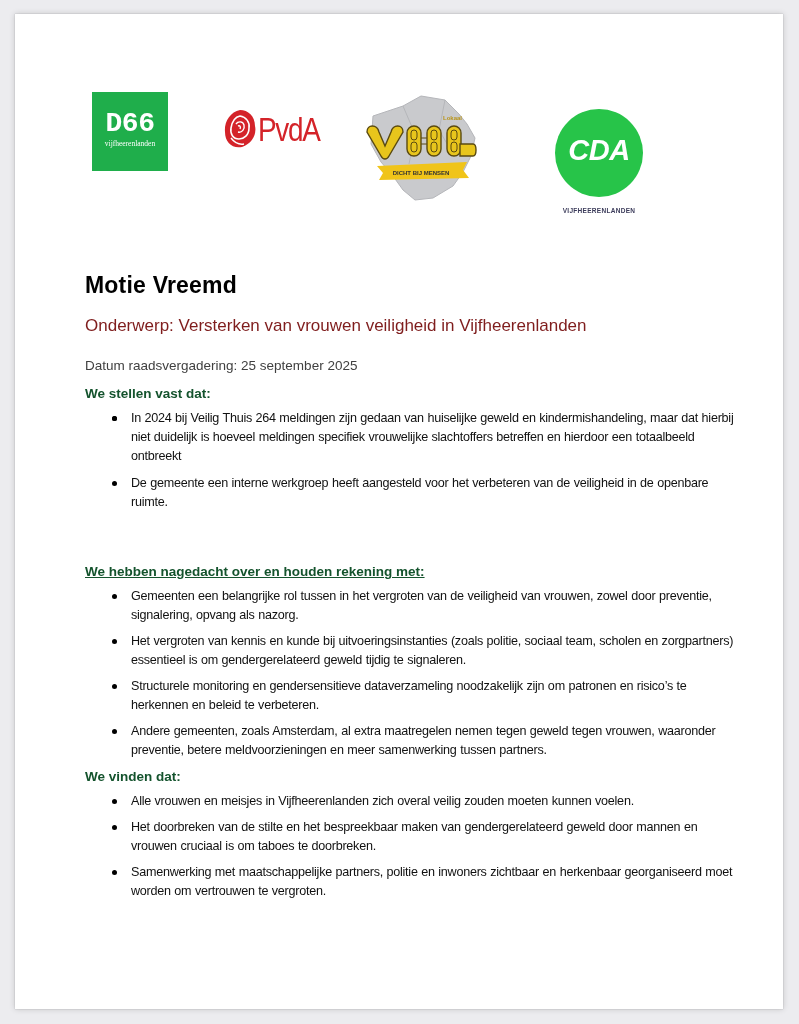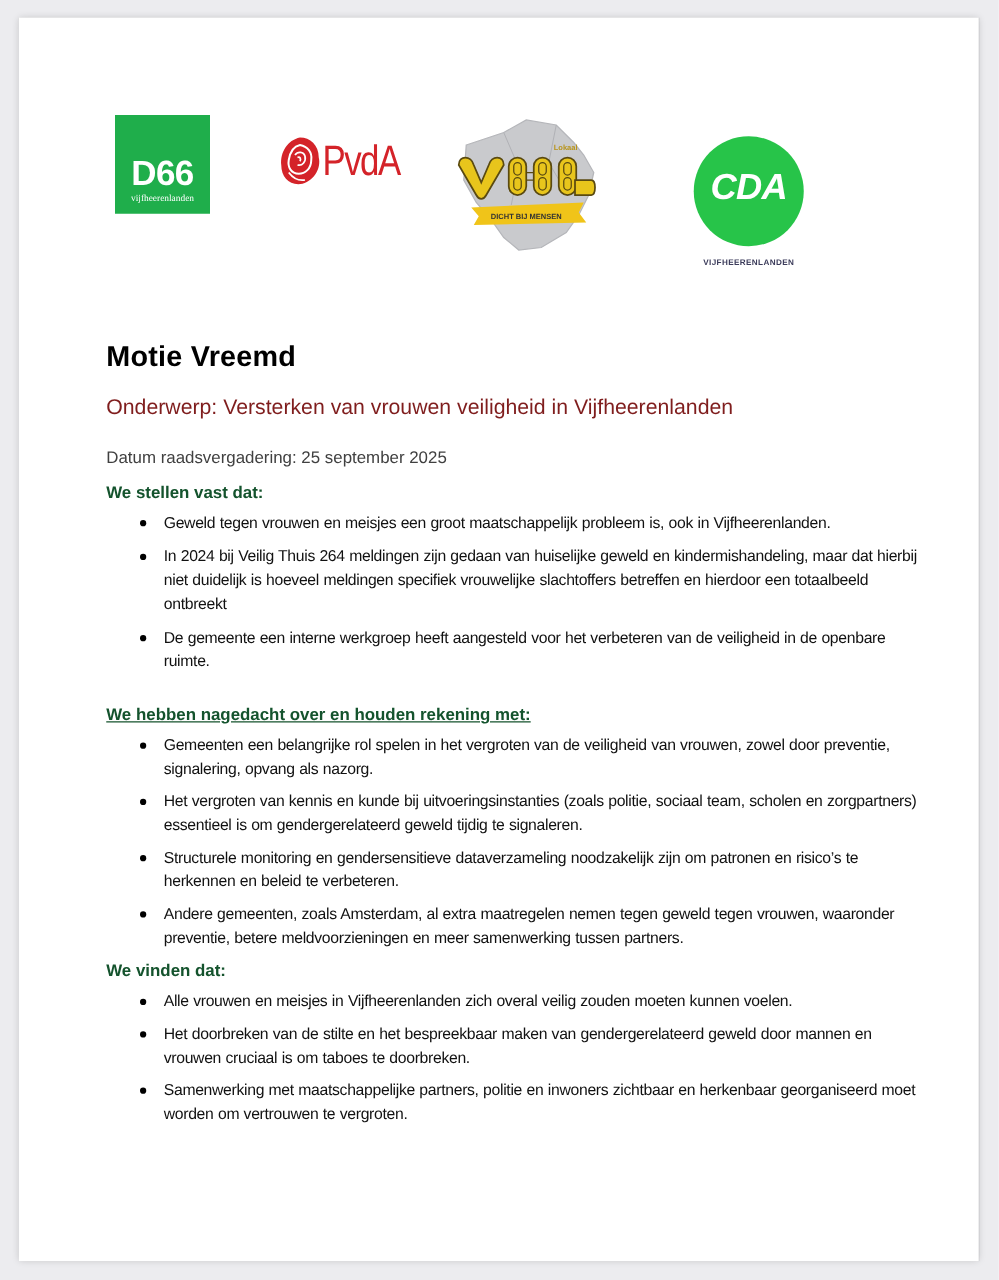--- a/index.html
+++ b/index.html
@@ -13,21 +13,21 @@
     position: absolute; left: 15px; top: 14px; width: 768px; height: 995px;
     background: #ffffff;
     box-shadow: 0 0 6px rgba(0,0,0,0.18), 0 0 1px rgba(0,0,0,0.25);
   }
   
   .logo { position: absolute; }
   .d66 {
     left: 77px; top: 78px; width: 76px; height: 79px;
     background: #1fae4b; color: #fff; text-align: center;
   }
-  .d66 .big { font-family: Liberation Sans, sans-serif; font-weight: bold; font-size: 28px; line-height: 28px; margin-top: 33px; letter-spacing: -0.5px; }
+  .d66 .big { font-family: Liberation Mono, monospace; font-weight: bold; font-size: 28px; line-height: 28px; margin-top: 18px; letter-spacing: -0.5px; }
   .d66 .small { font-family: "Liberation Serif", serif; font-size: 7.5px; margin-top: 1px; }
 
   .pvda { left: 207px; top: 93px; width: 120px; height: 56px; }
   .pvda .rose { position: absolute; left: 0; top: 1px; width: 36px; height: 42px; }
   .pvda .txt { position: absolute; left: 36px; top: 4px; font-size: 34px; color: #d42329; letter-spacing: -1.5px; transform: scaleX(0.82); transform-origin: left; line-height: 36px; }
 
   .vijf { left: 348px; top: 80px; width: 118px; height: 110px; }
 
   .cda { left: 540px; top: 95px; width: 90px; height: 110px; }
   .cda .circle { position: absolute; left: 0; top: 0; width: 88px; height: 88px; border-radius: 50%; background: #27c449; }
@@ -108,30 +108,30 @@
     <div class="sub">VIJFHEERENLANDEN</div>
   </div>
 
   <div class="title">Motie Vreemd</div>
   <div class="subject">Onderwerp: Versterken van vrouwen veiligheid in Vijfheerenlanden</div>
   <div class="date">Datum raadsvergadering: 25 september 2025</div>
 
   <div class="section s1">
     <h2>We stellen vast dat:</h2>
     <ul>
-      <li><span class="dot"></span><span>Geweld tegen vrouwen en meisjes een groot maatschappelijk probleem is, ook in Vijfheerenlanden.</span></li>
+      <li><span class="dot"></span></li>
       <li><span class="dot"></span><span>In 2024 bij Veilig Thuis 264 meldingen zijn gedaan van huiselijke geweld en kindermishandeling, maar dat hierbij niet duidelijk is hoeveel meldingen specifiek vrouwelijke slachtoffers betreffen en hierdoor een totaalbeeld ontbreekt</span></li>
       <li><span class="dot"></span><span>De gemeente een interne werkgroep heeft aangesteld voor het verbeteren van de veiligheid in de openbare ruimte.</span></li>
     </ul>
   </div>
 
   <div class="section s2">
     <h2>We hebben nagedacht over en houden rekening met:</h2>
     <ul>
-      <li><span class="dot"></span><span>Gemeenten een belangrijke rol spelen in het vergroten van de veiligheid van vrouwen, zowel door preventie, signalering, opvang als nazorg.</span></li>
+      <li><span class="dot"></span><span>Gemeenten een belangrijke rol tussen in het vergroten van de veiligheid van vrouwen, zowel door preventie, signalering, opvang als nazorg.</span></li>
       <li><span class="dot"></span><span>Het vergroten van kennis en kunde bij uitvoeringsinstanties (zoals politie, sociaal team, scholen en zorgpartners) essentieel is om gendergerelateerd geweld tijdig te signaleren.</span></li>
       <li><span class="dot"></span><span>Structurele monitoring en gendersensitieve dataverzameling noodzakelijk zijn om patronen en risico’s te herkennen en beleid te verbeteren.</span></li>
       <li><span class="dot"></span><span>Andere gemeenten, zoals Amsterdam, al extra maatregelen nemen tegen geweld tegen vrouwen, waaronder preventie, betere meldvoorzieningen en meer samenwerking tussen partners.</span></li>
     </ul>
   </div>
 
   <div class="section s3">
     <h2>We vinden dat:</h2>
     <ul>
       <li><span class="dot"></span><span>Alle vrouwen en meisjes in Vijfheerenlanden zich overal veilig zouden moeten kunnen voelen.</span></li>

